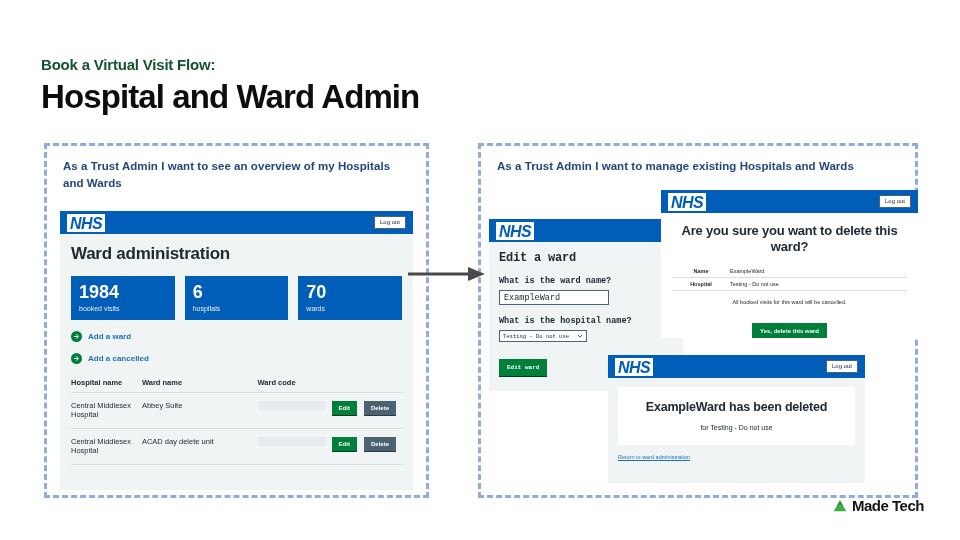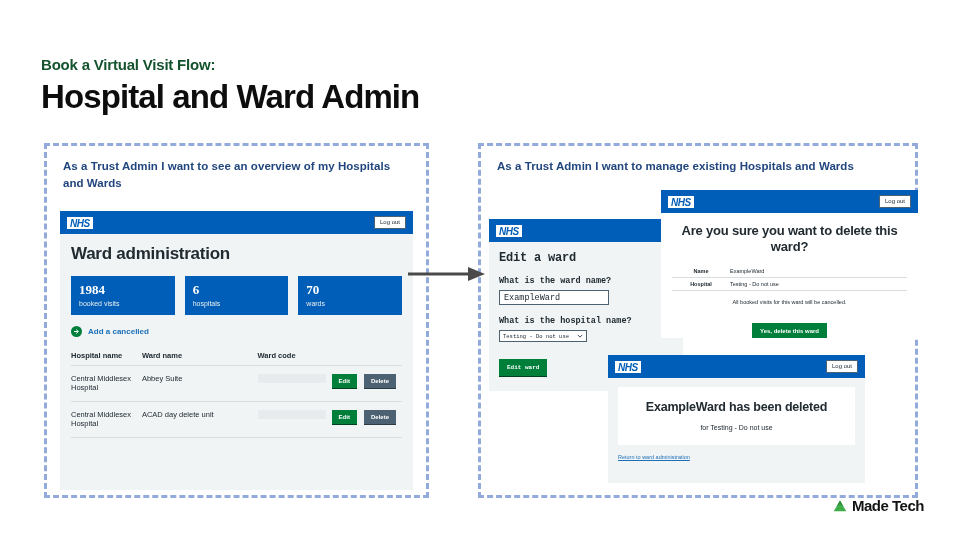--- a/index.html
+++ b/index.html
@@ -40,38 +40,38 @@
   .panel-right .panel-heading { width:405px; }
 
   
   .shot { position:absolute; background:#f0f4f5; overflow:hidden; }
   .nhs-bar {
     background:#005eb8; height:23px; display:flex; align-items:center;
     justify-content:space-between; padding:0 7px;
   }
   .nhs-logo {
     background:#ffffff; color:#005eb8; font-weight:bold; font-style:italic;
-    font-size:10px; letter-spacing:-0.5px; line-height:1;
+    font-size:16px; letter-spacing:-0.5px; line-height:1;
     padding:2px 3px 0 3px; border:0; display:inline-block;
   }
   .logout-btn {
     background:#ffffff; color:#212b32; border:1px solid #4c6272;
     font-size:6px; padding:2px 5px; border-radius:1px; line-height:1.1;
     white-space:nowrap;
   }
   .shot-body { padding:10px 11px; }
 
   
   .shot-left { left:60px; top:211px; width:353px; height:279px; }
   .caption-small { font-size:8.5px; color:#4c6272; margin-bottom:1px; }
   .page-h1 { font-size:17px; font-weight:bold; color:#212b32; letter-spacing:-0.25px; }
 
   .stat-row { display:flex; gap:10px; margin-top:12px; }
   .stat-card { background:#005eb8; color:#ffffff; flex:1; padding:7px 8px 8px 8px; }
-  .stat-num { font-size:13px; font-weight:bold; line-height:1.05;font-family:Liberation Serif, serif; }
+  .stat-num { font-size:18px; font-weight:bold; line-height:1.05; }
   .stat-label { font-size:7px; margin-top:3px; color:#e8edee; }
 
   .action-link { display:flex; align-items:center; gap:6px; margin-top:11px; }
   .arrow-circle {
     width:11px; height:11px; border-radius:50%; background:#007f3b;
     display:flex; align-items:center; justify-content:center; flex:0 0 auto;
   }
   .arrow-circle svg { display:block; }
   .action-link span { font-size:8px; font-weight:bold; color:#1d70b8; }
 
@@ -176,20 +176,28 @@
         <div class="stat-card">
           <div class="stat-num">6</div>
           <div class="stat-label">hospitals</div>
         </div>
         <div class="stat-card">
           <div class="stat-num">70</div>
           <div class="stat-label">wards</div>
         </div>
       </div>
 
+      <div class="action-link">
+        <span class="arrow-circle">
+          <svg width="7" height="7" viewBox="0 0 10 10">
+              <path d="M2 5h5M5 2.6L7.6 5 5 7.4" stroke="#fff" stroke-width="1.4" fill="none" stroke-linecap="round" stroke-linejoin="round"></path>
+            </svg>
+        </span>
+        <span>Add a ward</span>
+      </div>
       <div class="action-link">
         <span class="arrow-circle">
           <svg width="7" height="7" viewBox="0 0 10 10">
               <path d="M2 5h5M5 2.6L7.6 5 5 7.4" stroke="#fff" stroke-width="1.4" fill="none" stroke-linecap="round" stroke-linejoin="round"></path>
             </svg>
         </span>
         <span>Add a cancelled</span>
       </div>
 
       <table class="tbl">

